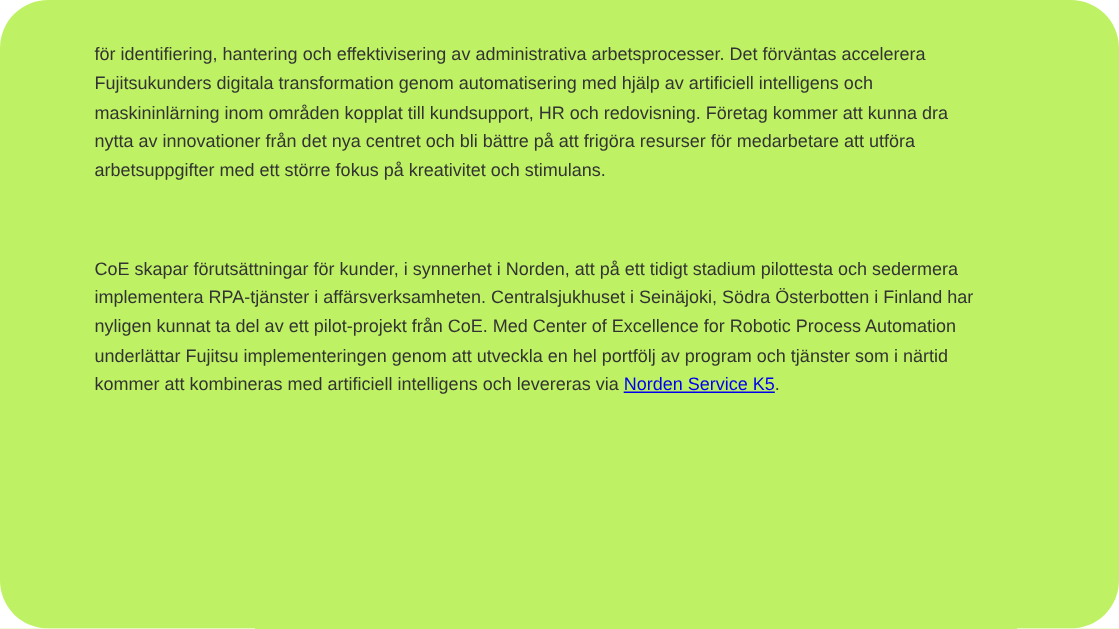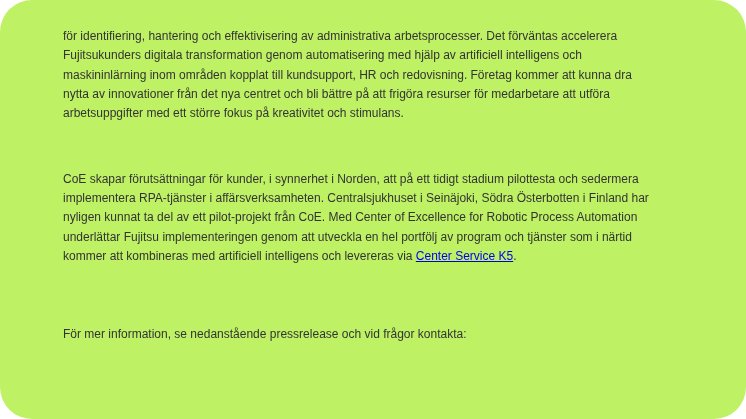--- a/index.html
+++ b/index.html
@@ -57,23 +57,22 @@
     <p class="para para-intro">för identifiering, hantering och effektivisering av administrativa arbetsprocesser. Det förväntas accelerera
 Fujitsukunders digitala transformation genom automatisering med hjälp av artificiell intelligens och
 maskininlärning inom områden kopplat till kundsupport, HR och redovisning. Företag kommer att kunna dra
 nytta av innovationer från det nya centret och bli bättre på att frigöra resurser för medarbetare att utföra
 arbetsuppgifter med ett större fokus på kreativitet och stimulans.</p>
 
     <p class="para para-coe"><span>CoE skapar förutsättningar för kunder, i synnerhet i Norden, att på ett tidigt stadium pilottesta och sedermera
 implementera RPA-tjänster i affärsverksamheten. Centralsjukhuset i Seinäjoki, Södra Österbotten i Finland har
 nyligen kunnat ta del av ett pilot-projekt från CoE. Med Center of Excellence for Robotic Process Automation
 underlättar Fujitsu implementeringen genom att utveckla en hel portfölj av program och tjänster som i närtid
-kommer att kombineras med artificiell intelligens och levereras via </span><a class="doc-link">Center Service K5</a><span>.</span></p>
+kommer att kombineras med artificiell intelligens och levereras via </span><a class="doc-link">Norden Service K5</a><span>.</span></p>
 
-    <p class="para info-line">För mer information, se nedanstående pressrelease och vid frågor kontakta:</p>
 
     <div class="contact-block">
       
       
       
       
       
     </div>
 
   </div>

